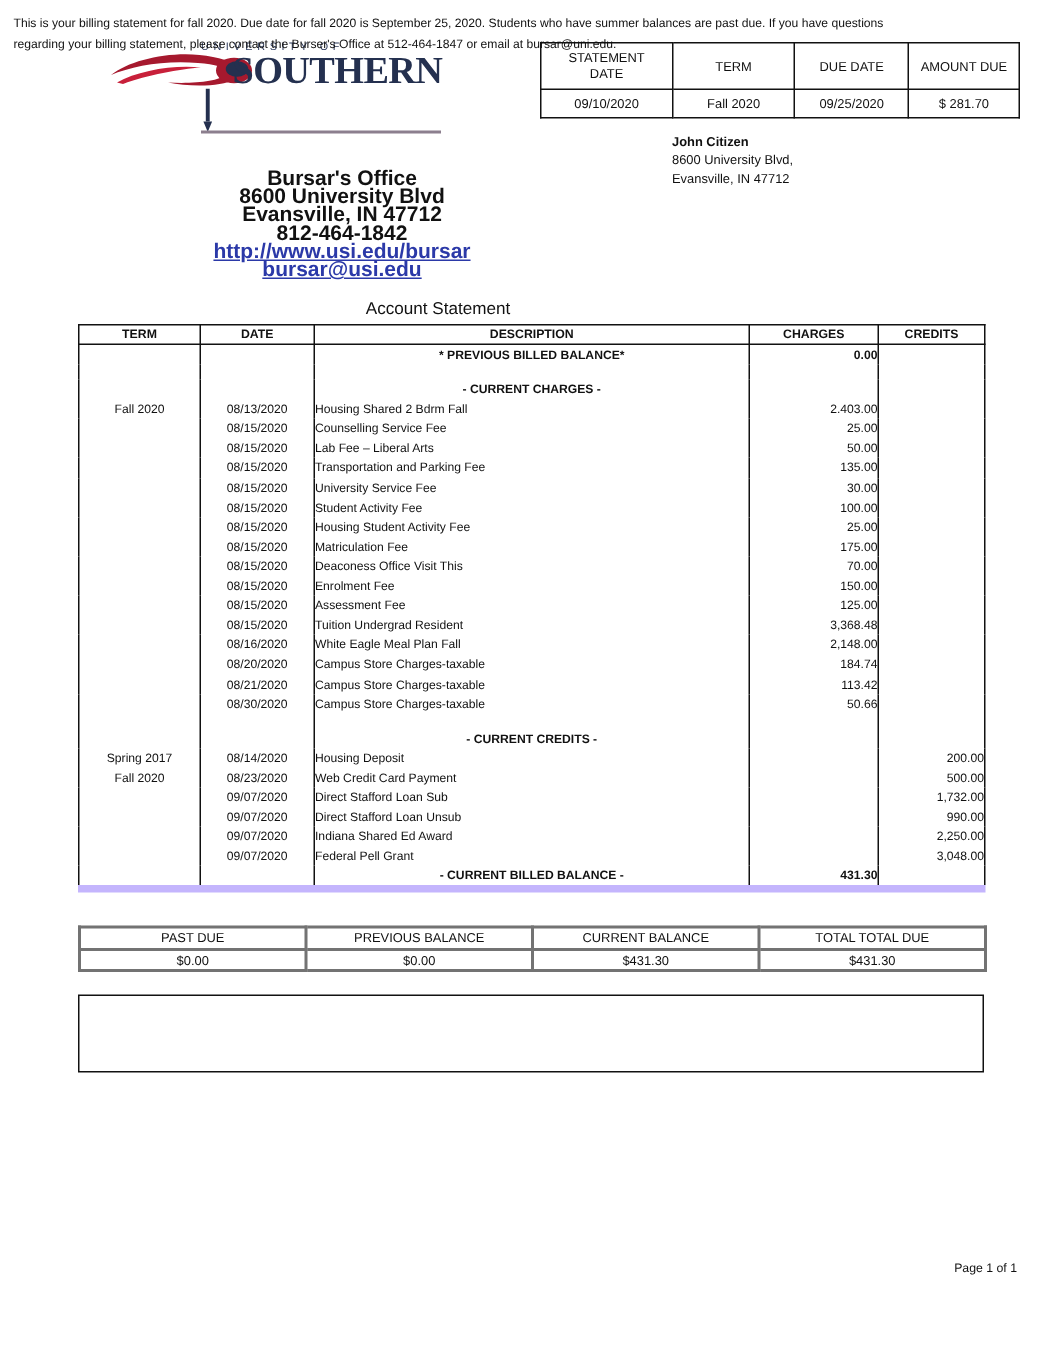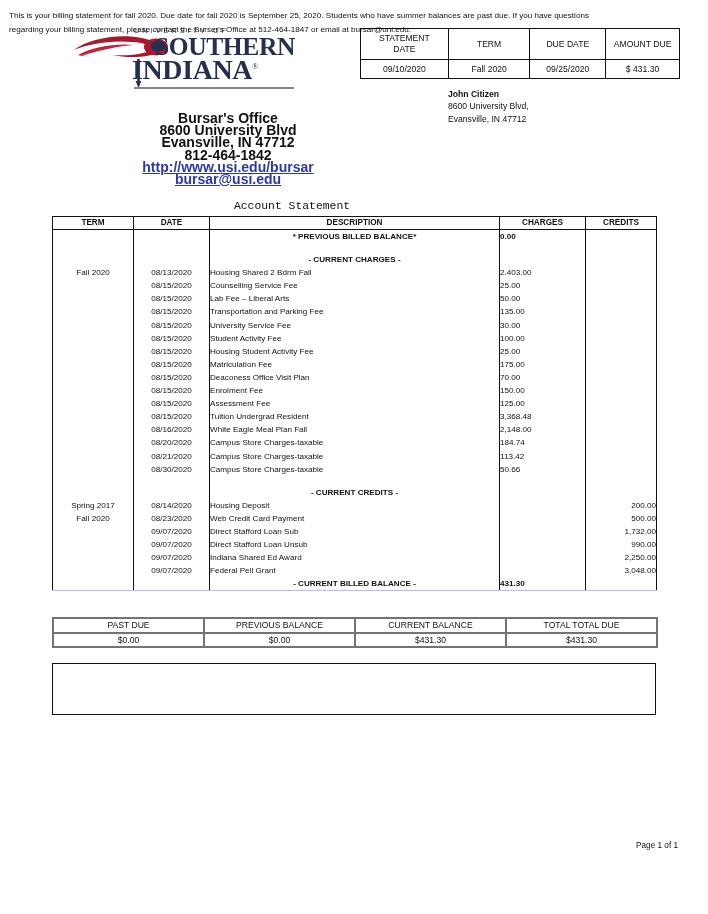--- a/index.html
+++ b/index.html
@@ -153,21 +153,20 @@
 
   
   .acct-title {
     position: absolute;
     left: 0;
     top: 200px;
     width: 584px;
     text-align: center;
     font-size: 11.4px;
     color: #111;
-    font-family: Liberation Mono, monospace;
   }
 
   
   .ledger {
     position: absolute;
     left: 52px;
     top: 216px;
     width: 604px;
     border-collapse: collapse;
     font-size: 8.1px;
@@ -192,27 +191,27 @@
     background: #fff;
   }
   .ledger td {
     padding: 0;
     height: 13.1px;
     line-height: 13.1px;
     border-left: 1px solid #111;
     border-right: 1px solid #111;
     vertical-align: middle;
   }
-  .ledger tr.last-row td { border-bottom: 1px solid #c4b5fd; }
+  .ledger tr.last-row td { border-bottom: 5px solid #c4b5fd; }
 
   .cell-term { text-align: center; }
   .cell-date { text-align: center; }
   .cell-desc { padding-left: 11px; }
   .cell-desc.center { text-align: center; padding-left: 0; font-weight: 700; }
-  .cell-chg  { padding-right: 10px; }
+  .cell-chg  { text-align: right; padding-right: 10px; }
   .cell-cred { text-align: right; padding-right: 8px; }
   .bold { font-weight: 700; }
   .spacer-row td { height: 10px; line-height: 10px; }
 
   
   .summary {
     position: absolute;
     left: 52px;
     top: 617px;
     width: 604px;
@@ -279,21 +278,20 @@
 
     <div class="logo-southern">SOUTHERN</div>
 
     <div class="logo-torch">
       <svg width="7" height="30" viewBox="0 0 7 30" xmlns="http://www.w3.org/2000/svg">
         <rect x="2.2" y="0" width="2.6" height="22" fill="#24304F"></rect>
         <path d="M0.6 22 L6.4 22 L3.5 29 Z" fill="#24304F"></path>
       </svg>
     </div>
 
-    <div class="logo-indiana"><span>INDIANA</span><span class="logo-reg">®</span></div>
 
     <div class="logo-rule"></div>
   </div>
 
   <table class="stmt-table">
     <colgroup>
       <col class="c-stmt">
         <col class="c-term">
         <col class="c-due">
         <col class="c-amt">
@@ -305,21 +303,21 @@
           <span>DATE</span>
         </td>
         <td class="hd">TERM</td>
         <td class="hd">DUE DATE</td>
         <td class="hd">AMOUNT DUE</td>
       </tr>
       <tr>
         <td class="vl">09/10/2020</td>
         <td class="vl">Fall 2020</td>
         <td class="vl">09/25/2020</td>
-        <td class="vl">$ 431.30</td>
+        <td class="vl">$ 281.70</td>
       </tr>
     </tbody>
   </table>
 
   <div class="student-block">
     <div class="nm">John Citizen</div>
     <div>8600 University Blvd,</div>
     <div>Evansville, IN 47712</div>
   </div>
 
@@ -425,21 +423,21 @@
         <tr>
           <td class="cell-term"></td>
           <td class="cell-date">08/15/2020</td>
           <td class="cell-desc">Matriculation Fee</td>
           <td class="cell-chg">175.00</td>
           <td class="cell-cred"></td>
         </tr>
         <tr>
           <td class="cell-term"></td>
           <td class="cell-date">08/15/2020</td>
-          <td class="cell-desc">Deaconess Office Visit Plan</td>
+          <td class="cell-desc">Deaconess Office Visit This</td>
           <td class="cell-chg">70.00</td>
           <td class="cell-cred"></td>
         </tr>
         <tr>
           <td class="cell-term"></td>
           <td class="cell-date">08/15/2020</td>
           <td class="cell-desc">Enrolment Fee</td>
           <td class="cell-chg">150.00</td>
           <td class="cell-cred"></td>
         </tr>

